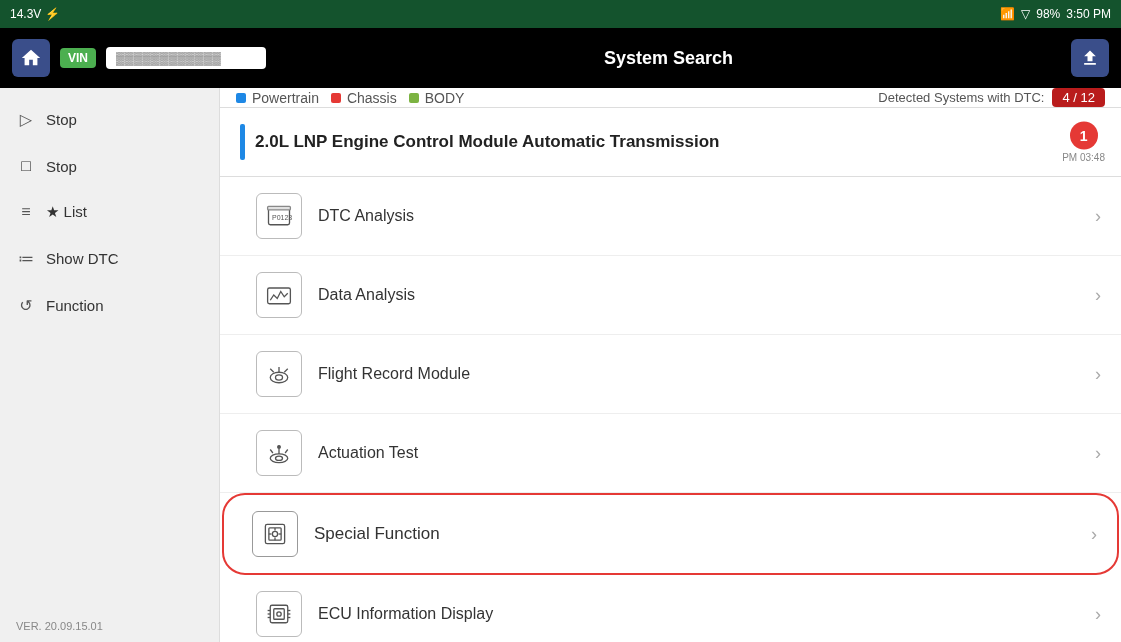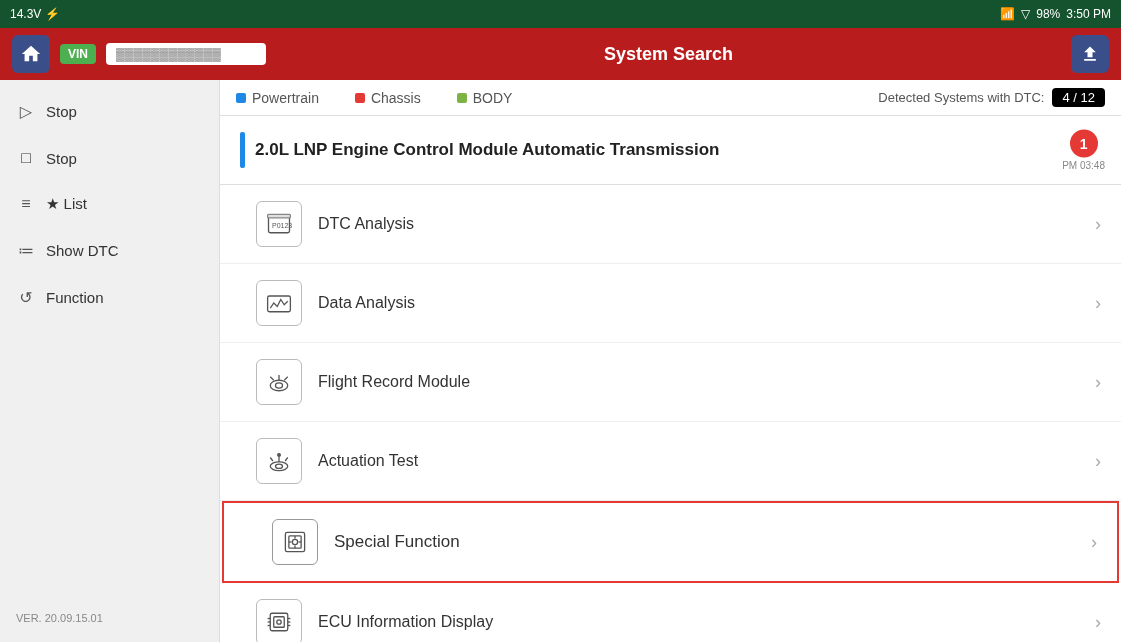--- a/index.html
+++ b/index.html
@@ -30,22 +30,22 @@
     }
     .status-bar-right {
       display: flex;
       align-items: center;
       gap: 6px;
       font-size: 12px;
     }
 
     
     .top-nav {
-      height: 52px;
-      background: #b91c1c;
+      height: 60px;
+      background: #000000;
       display: flex;
       align-items: center;
       padding: 0 12px;
       gap: 10px;
     }
     .home-btn {
       width: 38px;
       height: 38px;
       background: #3a4e8a;
       border-radius: 6px;
@@ -145,23 +145,23 @@
       overflow-y: auto;
       display: flex;
       flex-direction: column;
     }
 
     
     .tab-bar {
       background: white;
       display: flex;
       align-items: center;
-      padding: 8px 16px;
+      padding: 0 16px;
       border-bottom: 1px solid #ddd;
-      gap: 36px;
+      gap: 12px;
     }
     .tab-item {
       display: flex;
       align-items: center;
       gap: 6px;
       font-size: 14px;
       color: #555;
       cursor: pointer;
     }
     .tab-dot {
@@ -174,21 +174,21 @@
     .tab-dot.green { background: #7cb342; }
     .dtc-info {
       margin-left: auto;
       font-size: 13px;
       color: #555;
       display: flex;
       align-items: center;
       gap: 8px;
     }
     .dtc-count {
-      background: #000000;
+      background: #b91c1c;
       color: white;
       padding: 2px 10px;
       border-radius: 4px;
       font-size: 13px;
     }
 
     
     .section {
       margin: 0;
     }
@@ -421,21 +421,21 @@
               <line x1="9" y1="16" x2="6" y2="12"></line>
               <line x1="23" y1="16" x2="26" y2="12"></line>
               <line x1="16" y1="17" x2="16" y2="10"></line>
               <circle cx="16" cy="9" r="1.5" fill="#555"></circle>
             </svg>
           </div>
           <span class="menu-label">Actuation Test</span>
           <span class="menu-arrow">›</span>
         </div>
 
-        <div class="menu-item highlighted" style="padding-left: 48px;">
+        <div class="menu-item highlighted" style="padding-left: 28px; border-radius: 23px;">
           <div class="menu-icon" style="border-color:#999;">
             <svg viewBox="0 0 32 32" fill="none" stroke="#555" stroke-width="1.5">
               <rect x="5" y="5" width="22" height="22" rx="2"></rect>
               <rect x="9" y="9" width="14" height="14" rx="1"></rect>
               <circle cx="16" cy="16" r="3"></circle>
               <line x1="16" y1="9" x2="16" y2="12"></line>
               <line x1="16" y1="20" x2="16" y2="23"></line>
               <line x1="9" y1="16" x2="12" y2="16"></line>
               <line x1="20" y1="16" x2="23" y2="16"></line>
             </svg>

